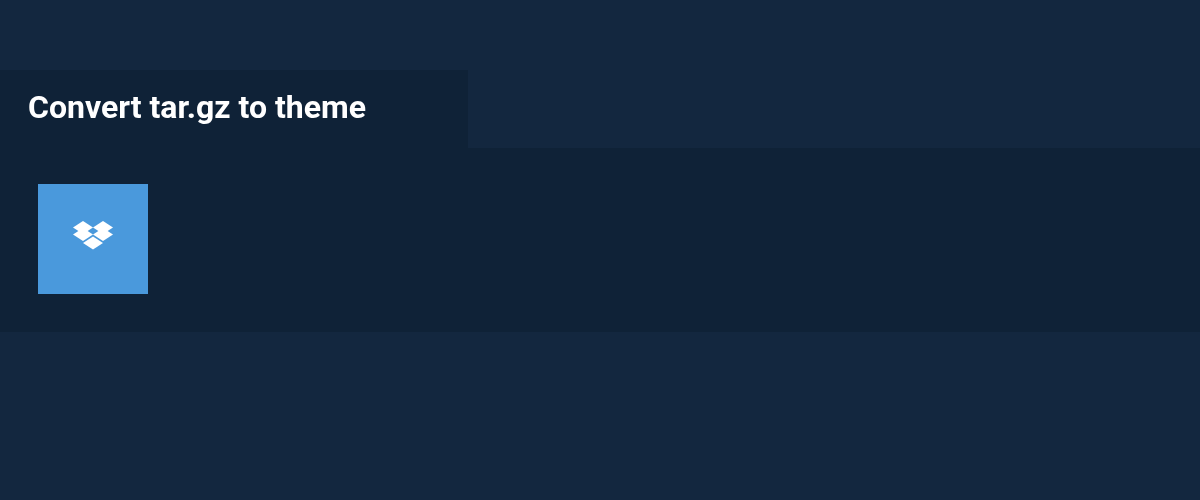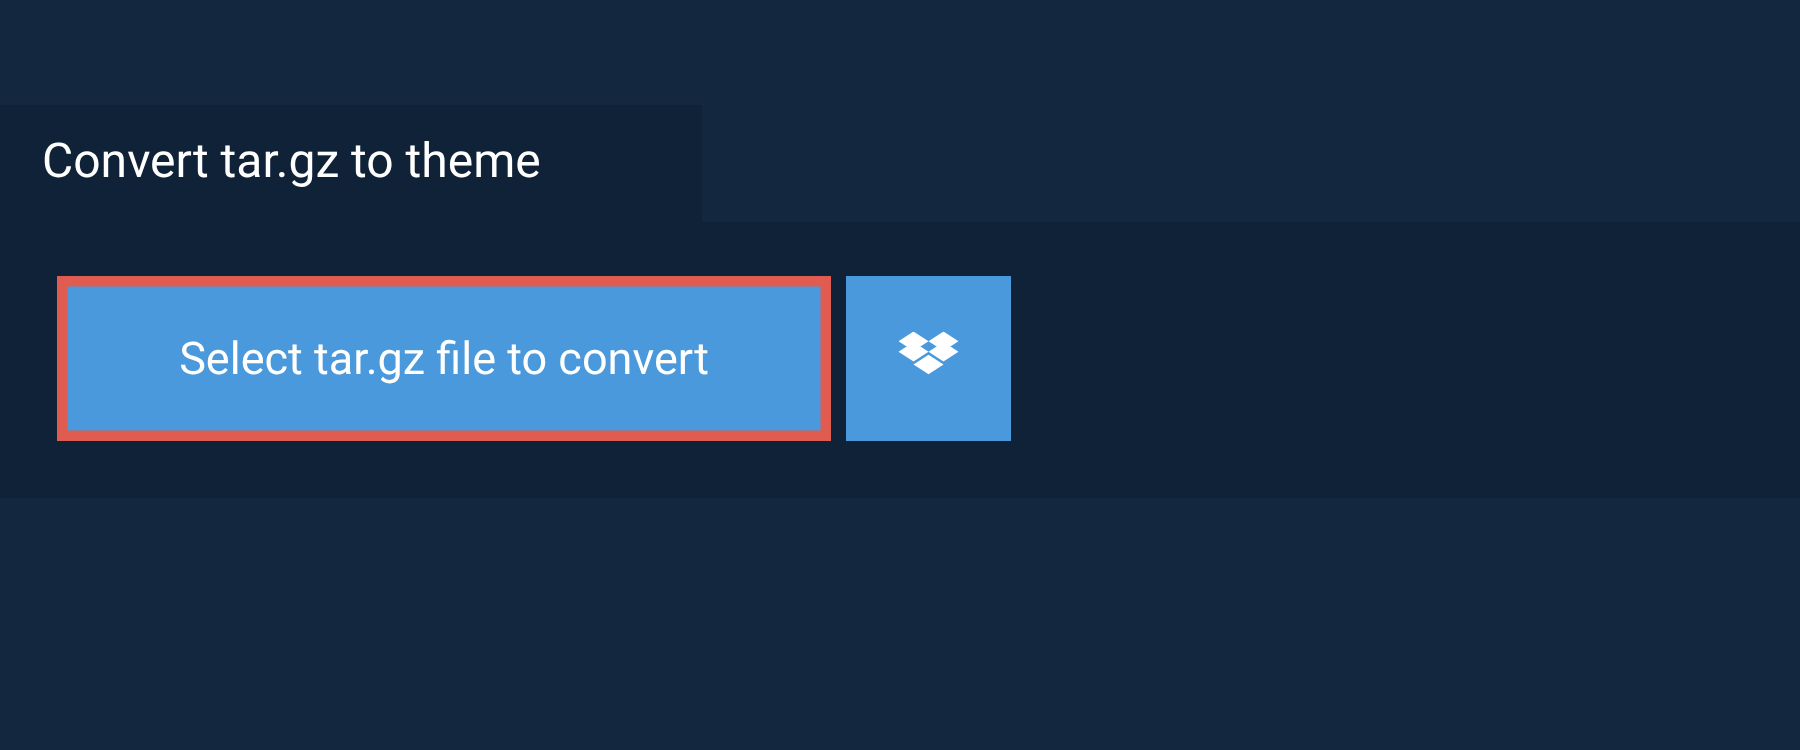--- a/index.html
+++ b/index.html
@@ -15,21 +15,21 @@
       overflow: hidden;
     }
     .tab-container {
       display: flex;
       margin-top: 70px;
     }
     .tab {
       background: #0f2237;
       color: #ffffff;
       font-size: 32px;
-      font-weight: 400;
+      font-weight: 700;
       padding: 18px 28px 22px 28px;
       width: 468px;
     }
     .panel {
       background: #0f2237;
       padding: 36px 38px 38px 38px;
       width: 100%;
     }
     .button-row {
       display: flex;
@@ -68,23 +68,20 @@
 <body>
 
 <div class="tab-container">
   <div class="tab">
     <span>Convert tar.gz to theme</span>
   </div>
 </div>
 
 <div class="panel">
   <div class="button-row">
-    <div class="select-button">
-      <span>Select tar.gz file to convert</span>
-    </div>
     <div class="dropbox-button">
       <svg class="dropbox-icon" viewBox="0 0 40 36" fill="#ffffff">
         <path d="M10 0 L20 6.5 L10 13 L0 6.5 Z"></path>
         <path d="M30 0 L40 6.5 L30 13 L20 6.5 Z"></path>
         <path d="M0 13.5 L10 7 L20 13.5 L10 20 Z"></path>
         <path d="M20 13.5 L30 7 L40 13.5 L30 20 Z"></path>
         <path d="M10 22 L20 15.5 L30 22 L20 28.5 Z"></path>
       </svg>
     </div>
   </div>

